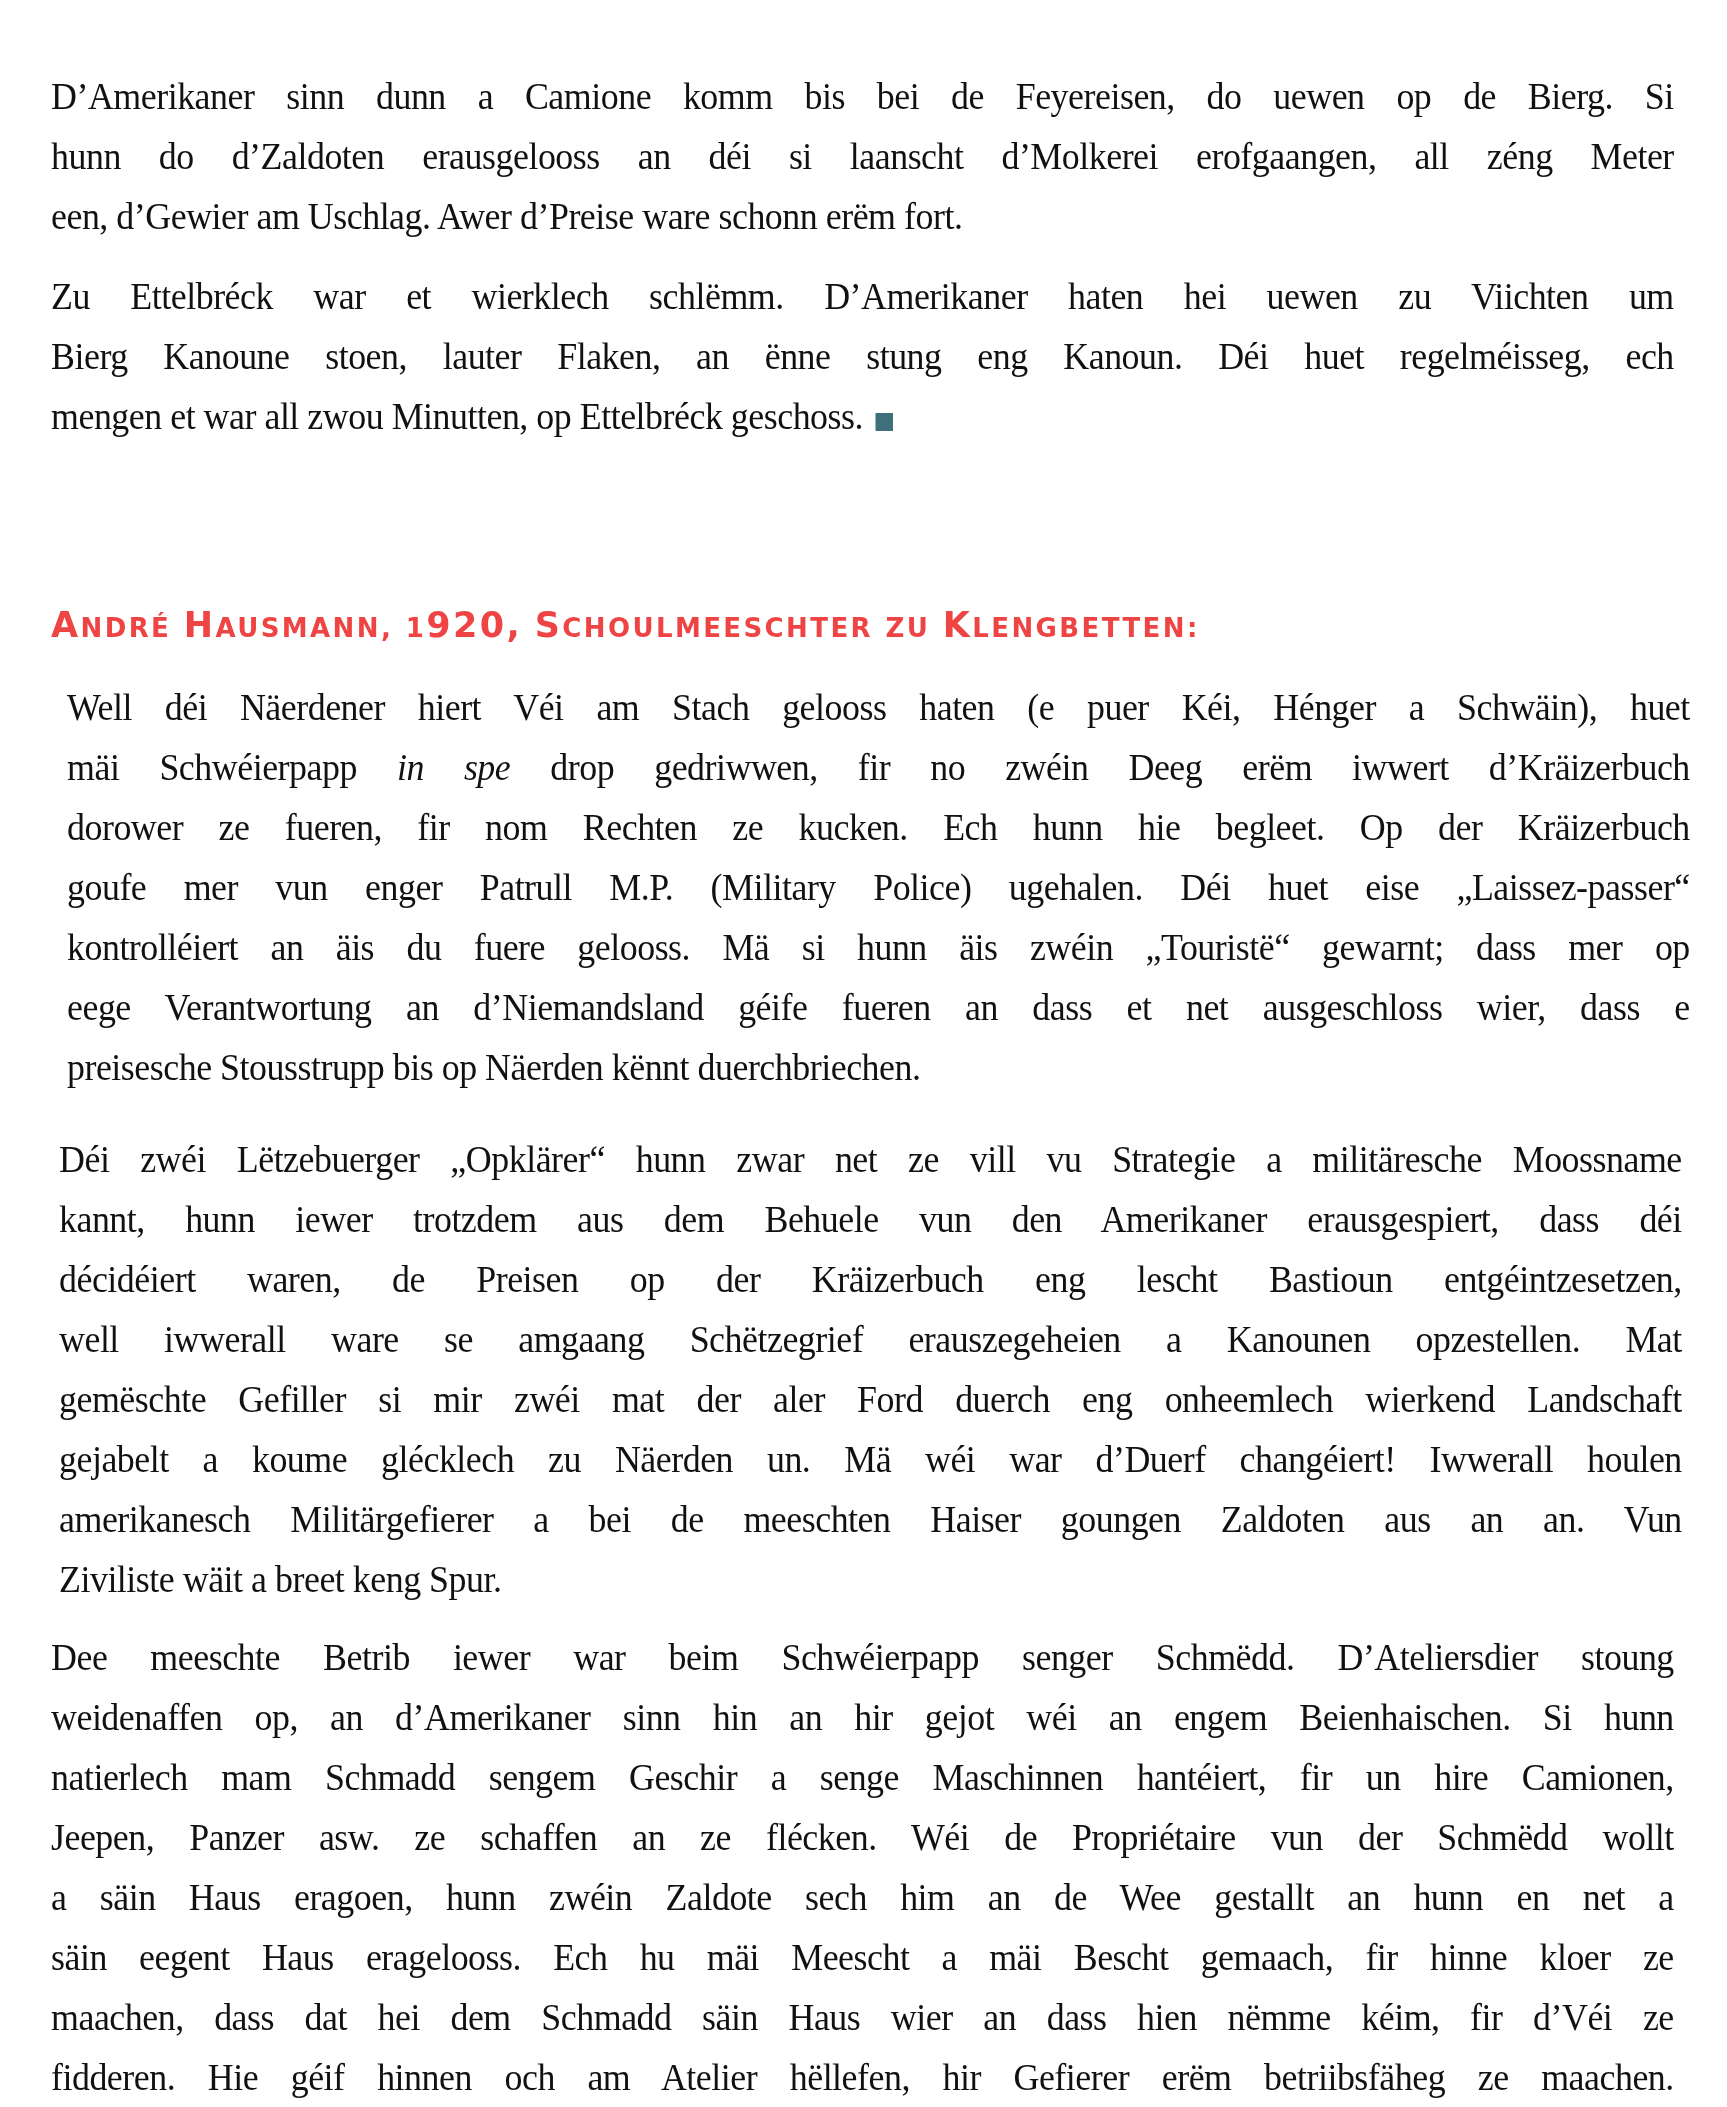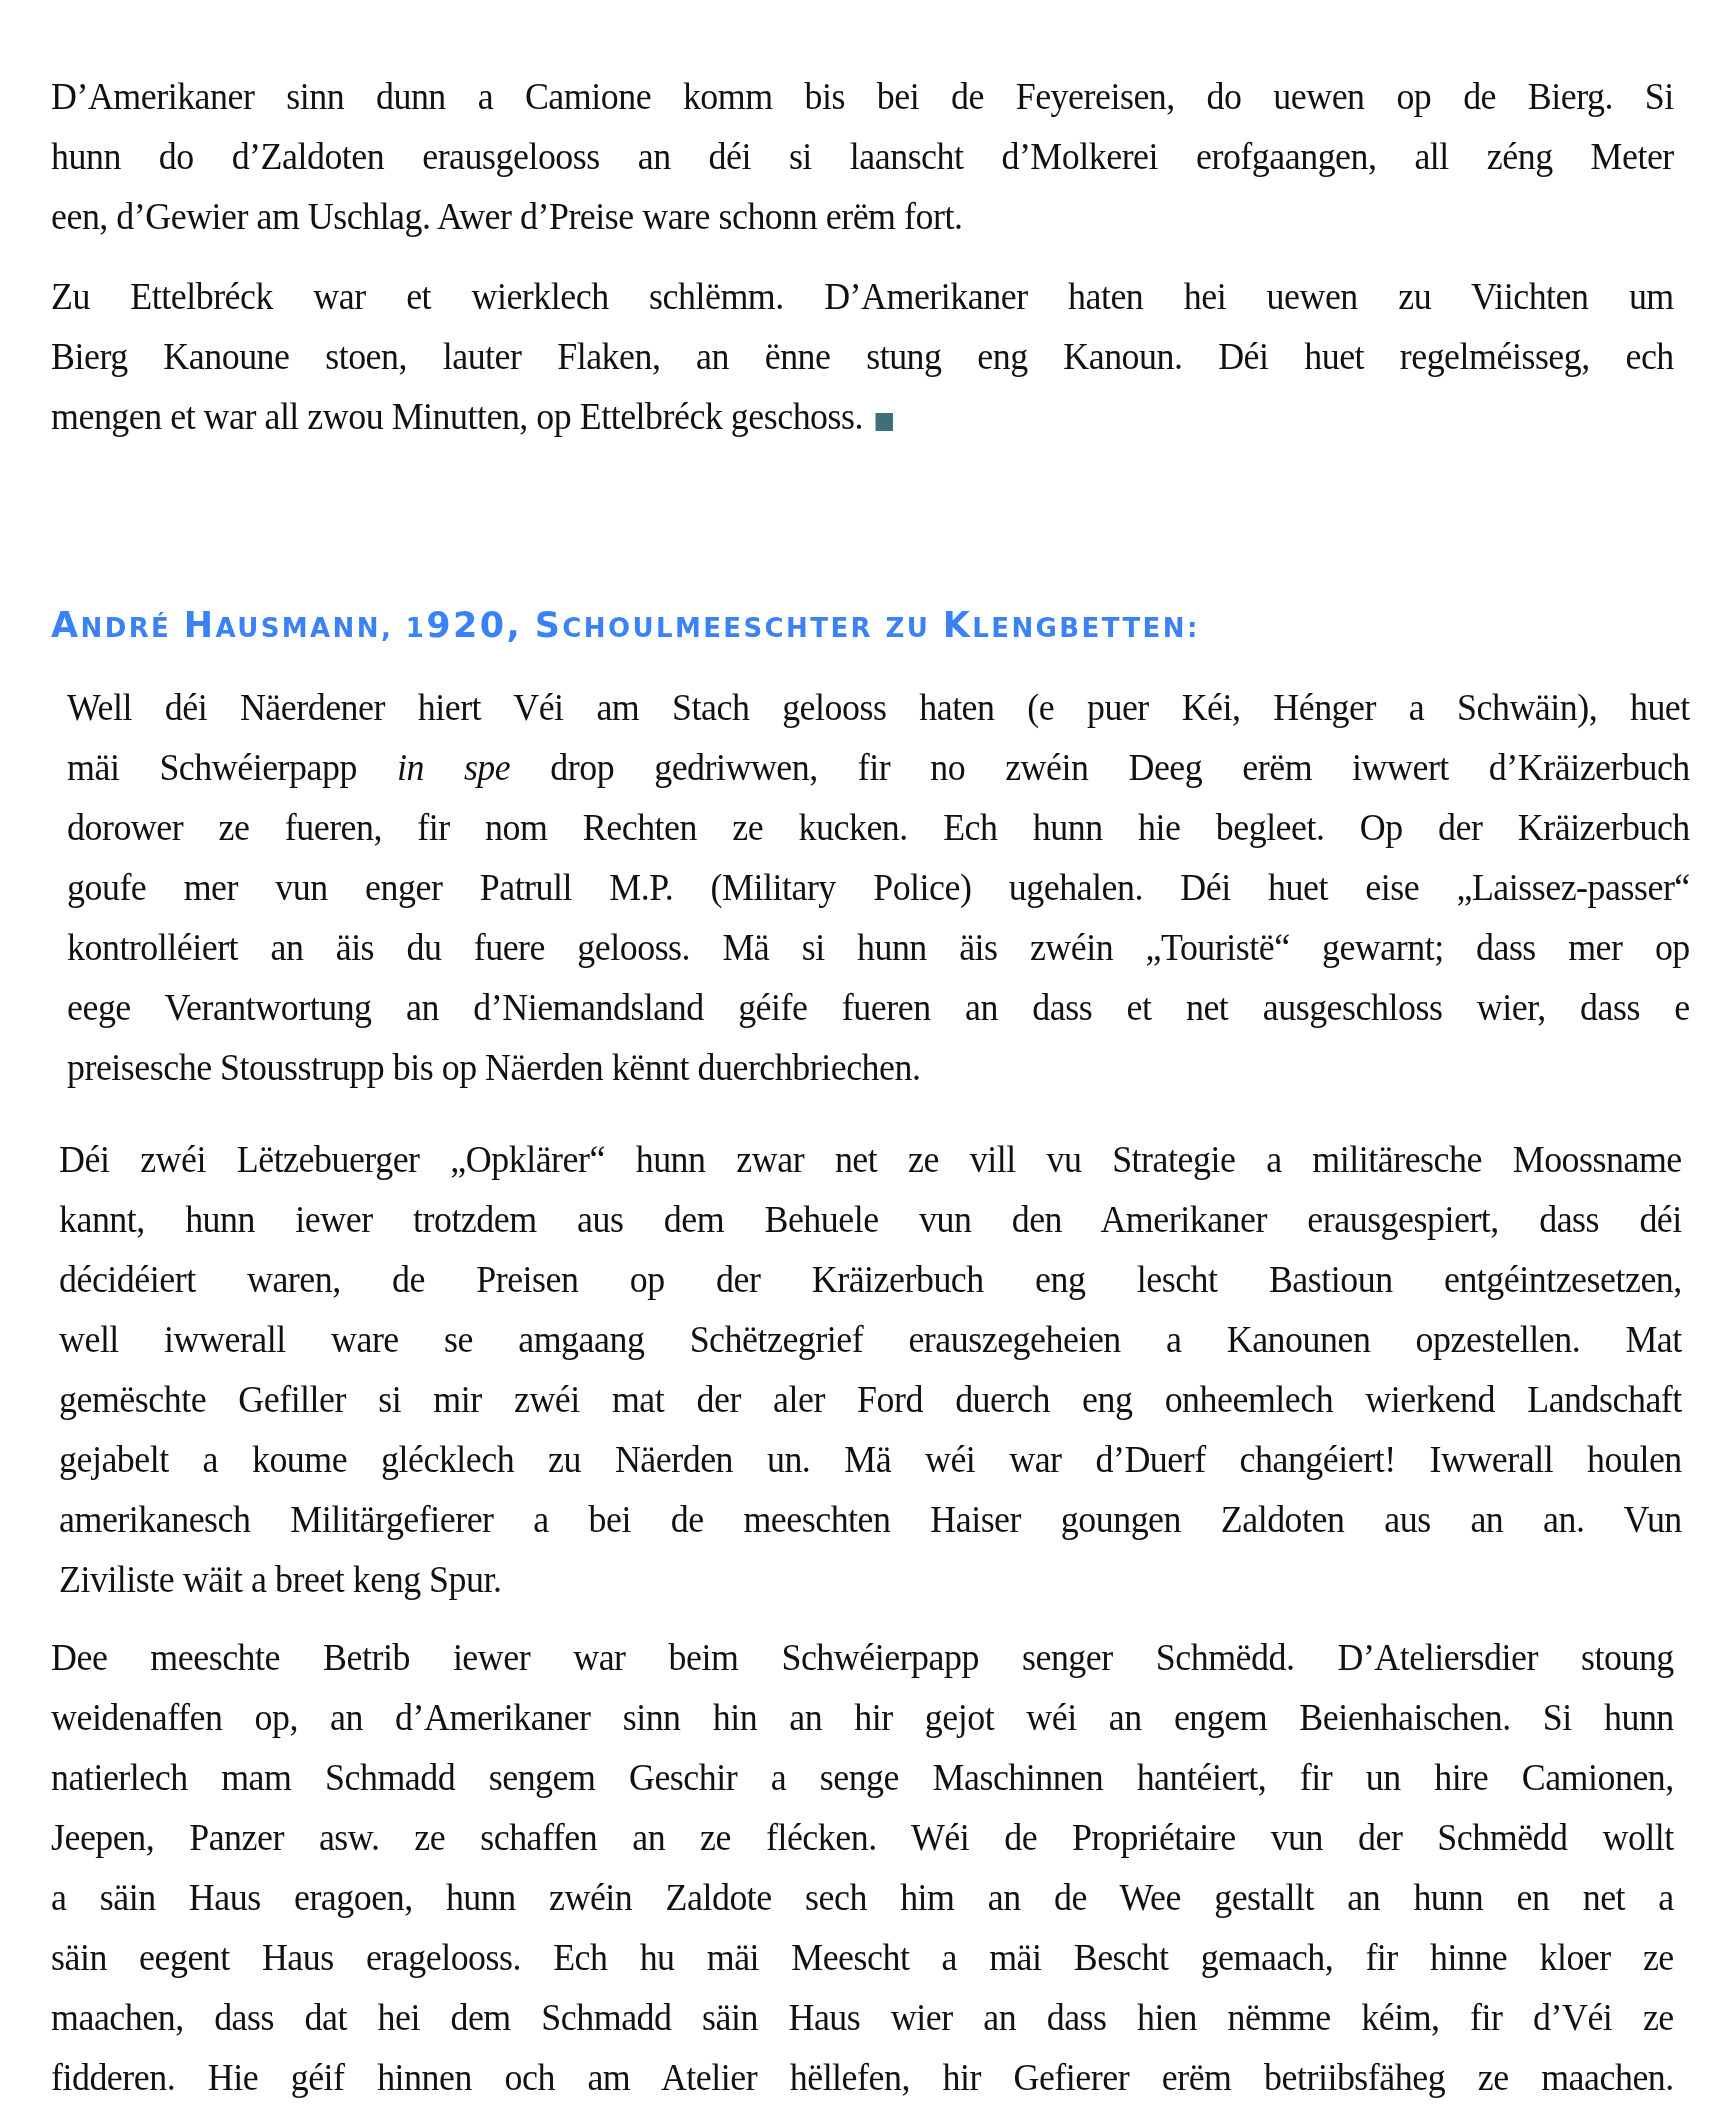--- a/index.html
+++ b/index.html
@@ -41,21 +41,21 @@
     .para .line.last {
       text-align-last: left;
     }
     .heading {
       font-family: "DejaVu Sans", sans-serif;
       font-weight: bold;
       font-size: 29px;
       letter-spacing: 2.4px;
       margin: 0;
       font-variant: small-caps;
-      color: #3b82f6;
+      color: #ef4444;
     }
     .heading .cap { font-size: 35px; }
     .heading .sc { font-size: 26px; }
     .end-mark {
       display: inline-block;
       width: 17.7px;
       height: 17.7px;
       background: #3f6f7a;
       margin-left: 13px;
       vertical-align: middle;

